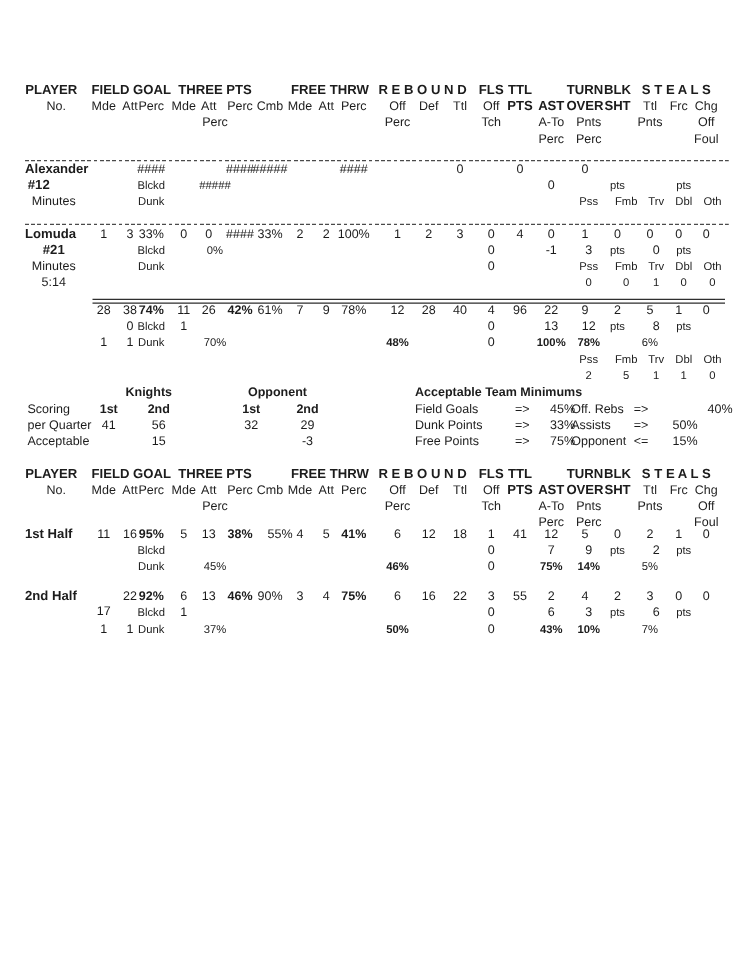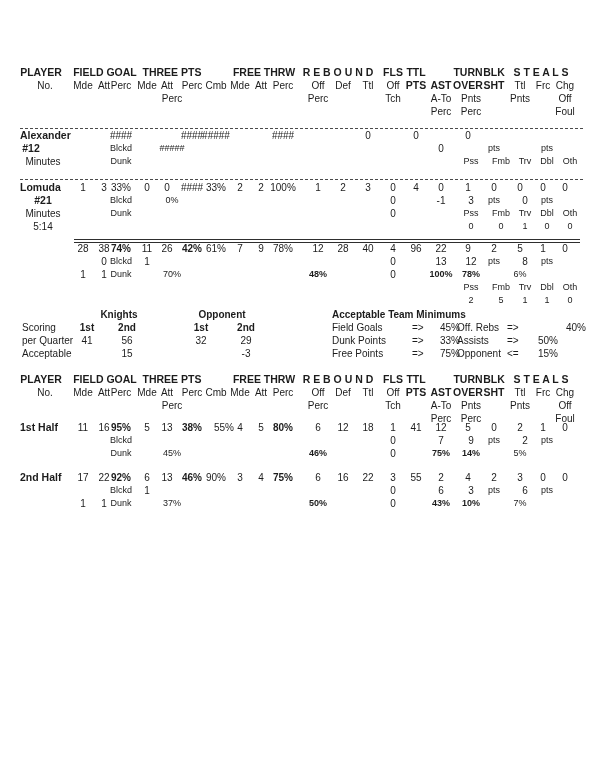--- a/index.html
+++ b/index.html
@@ -274,21 +274,21 @@
       <span class="c h" style="left: 20px; top: 0px;">1st Half</span>
       <span class="c ctr" style="left: 83px; top: 0px;">11</span>
       <span class="c ctr" style="left: 104px; top: 0px;">16</span>
       <span class="c b ctr" style="left: 121px; top: 0px;">95%</span>
       <span class="c ctr" style="left: 147px; top: 0px;">5</span>
       <span class="c ctr" style="left: 167px; top: 0px;">13</span>
       <span class="c b ctr" style="left: 192px; top: 0px;">38%</span>
       <span class="c ctr" style="left: 224px; top: 0px;">55%</span>
       <span class="c ctr" style="left: 240px; top: 0px;">4</span>
       <span class="c ctr" style="left: 261px; top: 0px;">5</span>
-      <span class="c b ctr" style="left: 283px; top: 0px;">80%</span>
+      <span class="c b ctr" style="left: 283px; top: 0px;">41%</span>
       <span class="c ctr" style="left: 318px; top: 0px;">6</span>
       <span class="c ctr" style="left: 343px; top: 0px;">12</span>
       <span class="c ctr" style="left: 368px; top: 0px;">18</span>
       <span class="c ctr" style="left: 393px; top: 0px;">1</span>
       <span class="c ctr" style="left: 416px; top: 0px;">41</span>
       <span class="c ctr" style="left: 441px; top: 0px;">12</span>
       <span class="c ctr" style="left: 468px; top: 0px;">5</span>
       <span class="c ctr" style="left: 494px; top: 0px;">0</span>
       <span class="c ctr" style="left: 520px; top: 0px;">2</span>
       <span class="c ctr" style="left: 543px; top: 0px;">1</span>
@@ -303,21 +303,21 @@
       <span class="c s ctr" style="left: 121px; top: 26px;">Dunk</span>
       <span class="c s ctr" style="left: 172px; top: 26px;">45%</span>
       <span class="c b s ctr" style="left: 318px; top: 26px;">46%</span>
       <span class="c ctr" style="left: 393px; top: 26px;">0</span>
       <span class="c b s ctr" style="left: 441px; top: 26px;">75%</span>
       <span class="c b s ctr" style="left: 471px; top: 26px;">14%</span>
       <span class="c s ctr" style="left: 520px; top: 26px;">5%</span>
     </div>
     <div class="blk" style="top: 471px;">
       <span class="c h" style="left: 20px; top: 0px;">2nd Half</span>
-      <span class="c ctr" style="left: 83px; top: 0px;">17</span>
+      <span class="c ctr" style="left: 83px; top: 12px;">17</span>
       <span class="c ctr" style="left: 104px; top: 0px;">22</span>
       <span class="c b ctr" style="left: 121px; top: 0px;">92%</span>
       <span class="c ctr" style="left: 147px; top: 0px;">6</span>
       <span class="c ctr" style="left: 167px; top: 0px;">13</span>
       <span class="c b ctr" style="left: 192px; top: 0px;">46%</span>
       <span class="c ctr" style="left: 216px; top: 0px;">90%</span>
       <span class="c ctr" style="left: 240px; top: 0px;">3</span>
       <span class="c ctr" style="left: 261px; top: 0px;">4</span>
       <span class="c b ctr" style="left: 283px; top: 0px;">75%</span>
       <span class="c ctr" style="left: 318px; top: 0px;">6</span>

